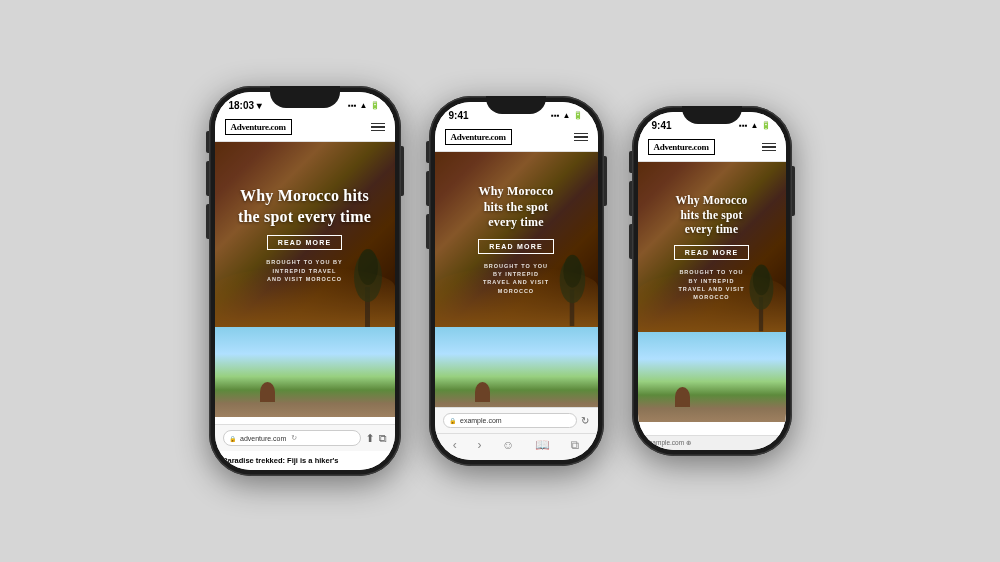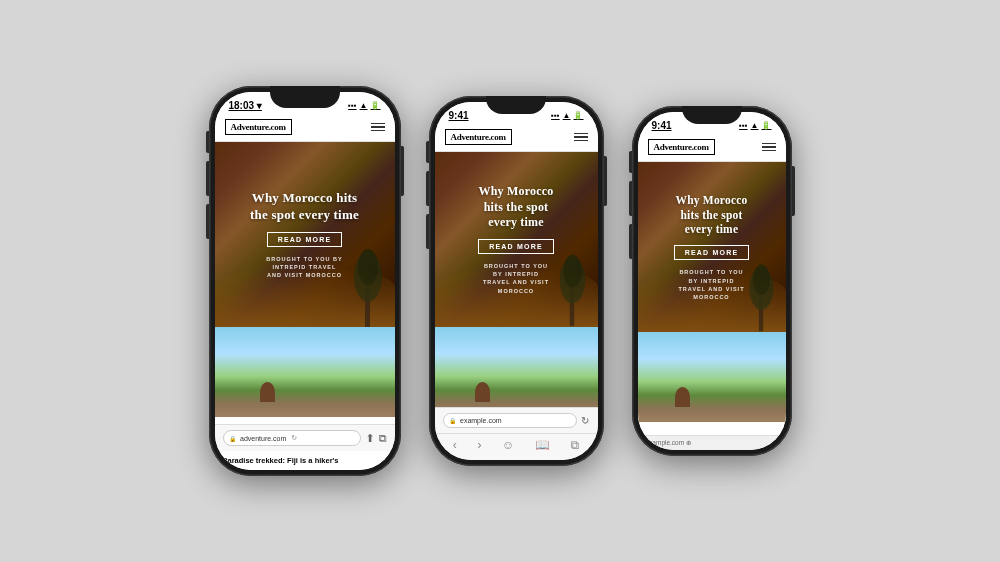--- a/index.html
+++ b/index.html
@@ -82,21 +82,20 @@
       display: flex;
       justify-content: space-between;
       align-items: center;
       padding: 8px 14px 4px;
       font-size: 9px;
       font-weight: 600;
       color: #000;
       background: #fff;
       z-index: 5;
       flex-shrink: 0;
-      text-decoration: underline;
     }
 
     .status-bar .time {
       font-size: 10px;
       font-weight: 700;
     }
 
     .status-icons {
       display: flex;
       gap: 3px;
@@ -191,21 +190,21 @@
       bottom: 0;
       left: 0;
       right: 0;
       height: 60px;
       background: linear-gradient(to top, #C4771A, transparent);
       border-radius: 50% 50% 0 0 / 20px 20px 0 0;
     }
 
     .hero-title {
       color: #fff;
-      font-size: 13px;
+      font-size: 16px;
       font-weight: 800;
       font-family: Georgia, 'Times New Roman', serif;
       line-height: 1.3;
       text-shadow: 0 1px 3px rgba(0,0,0,0.5);
       margin-bottom: 8px;
       letter-spacing: 0.2px;
     }
 
     .read-more-btn {
       border: 1px solid #fff;

